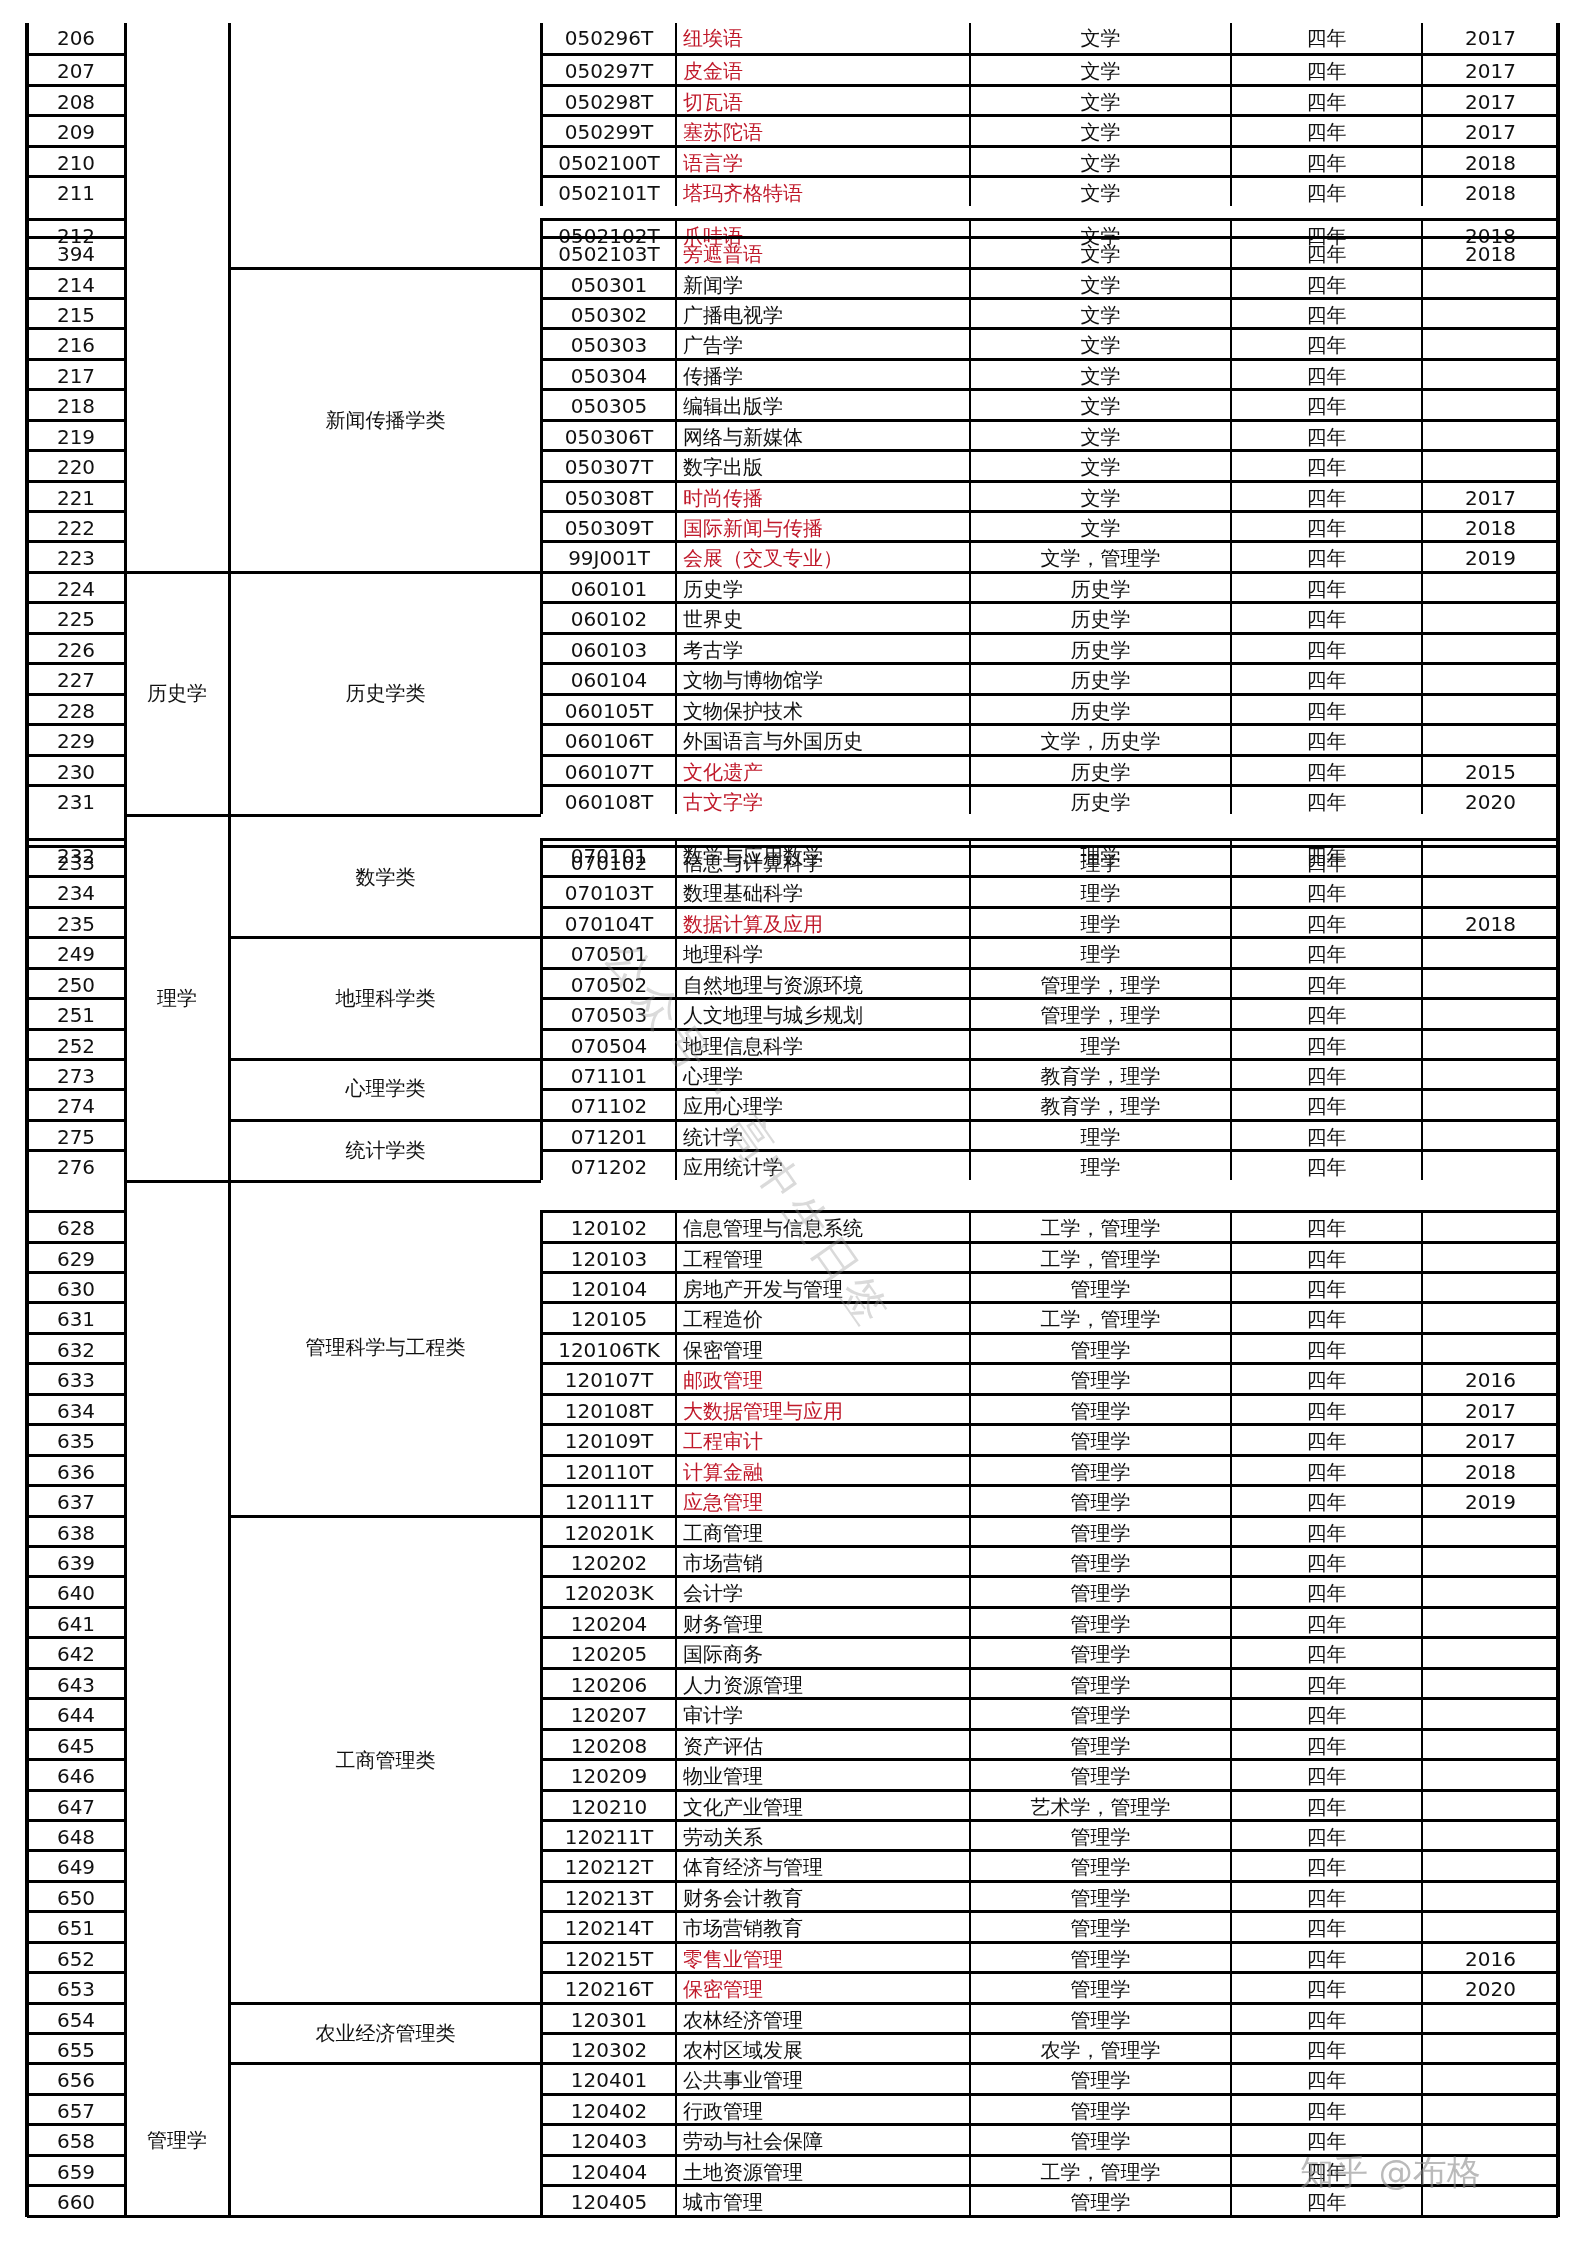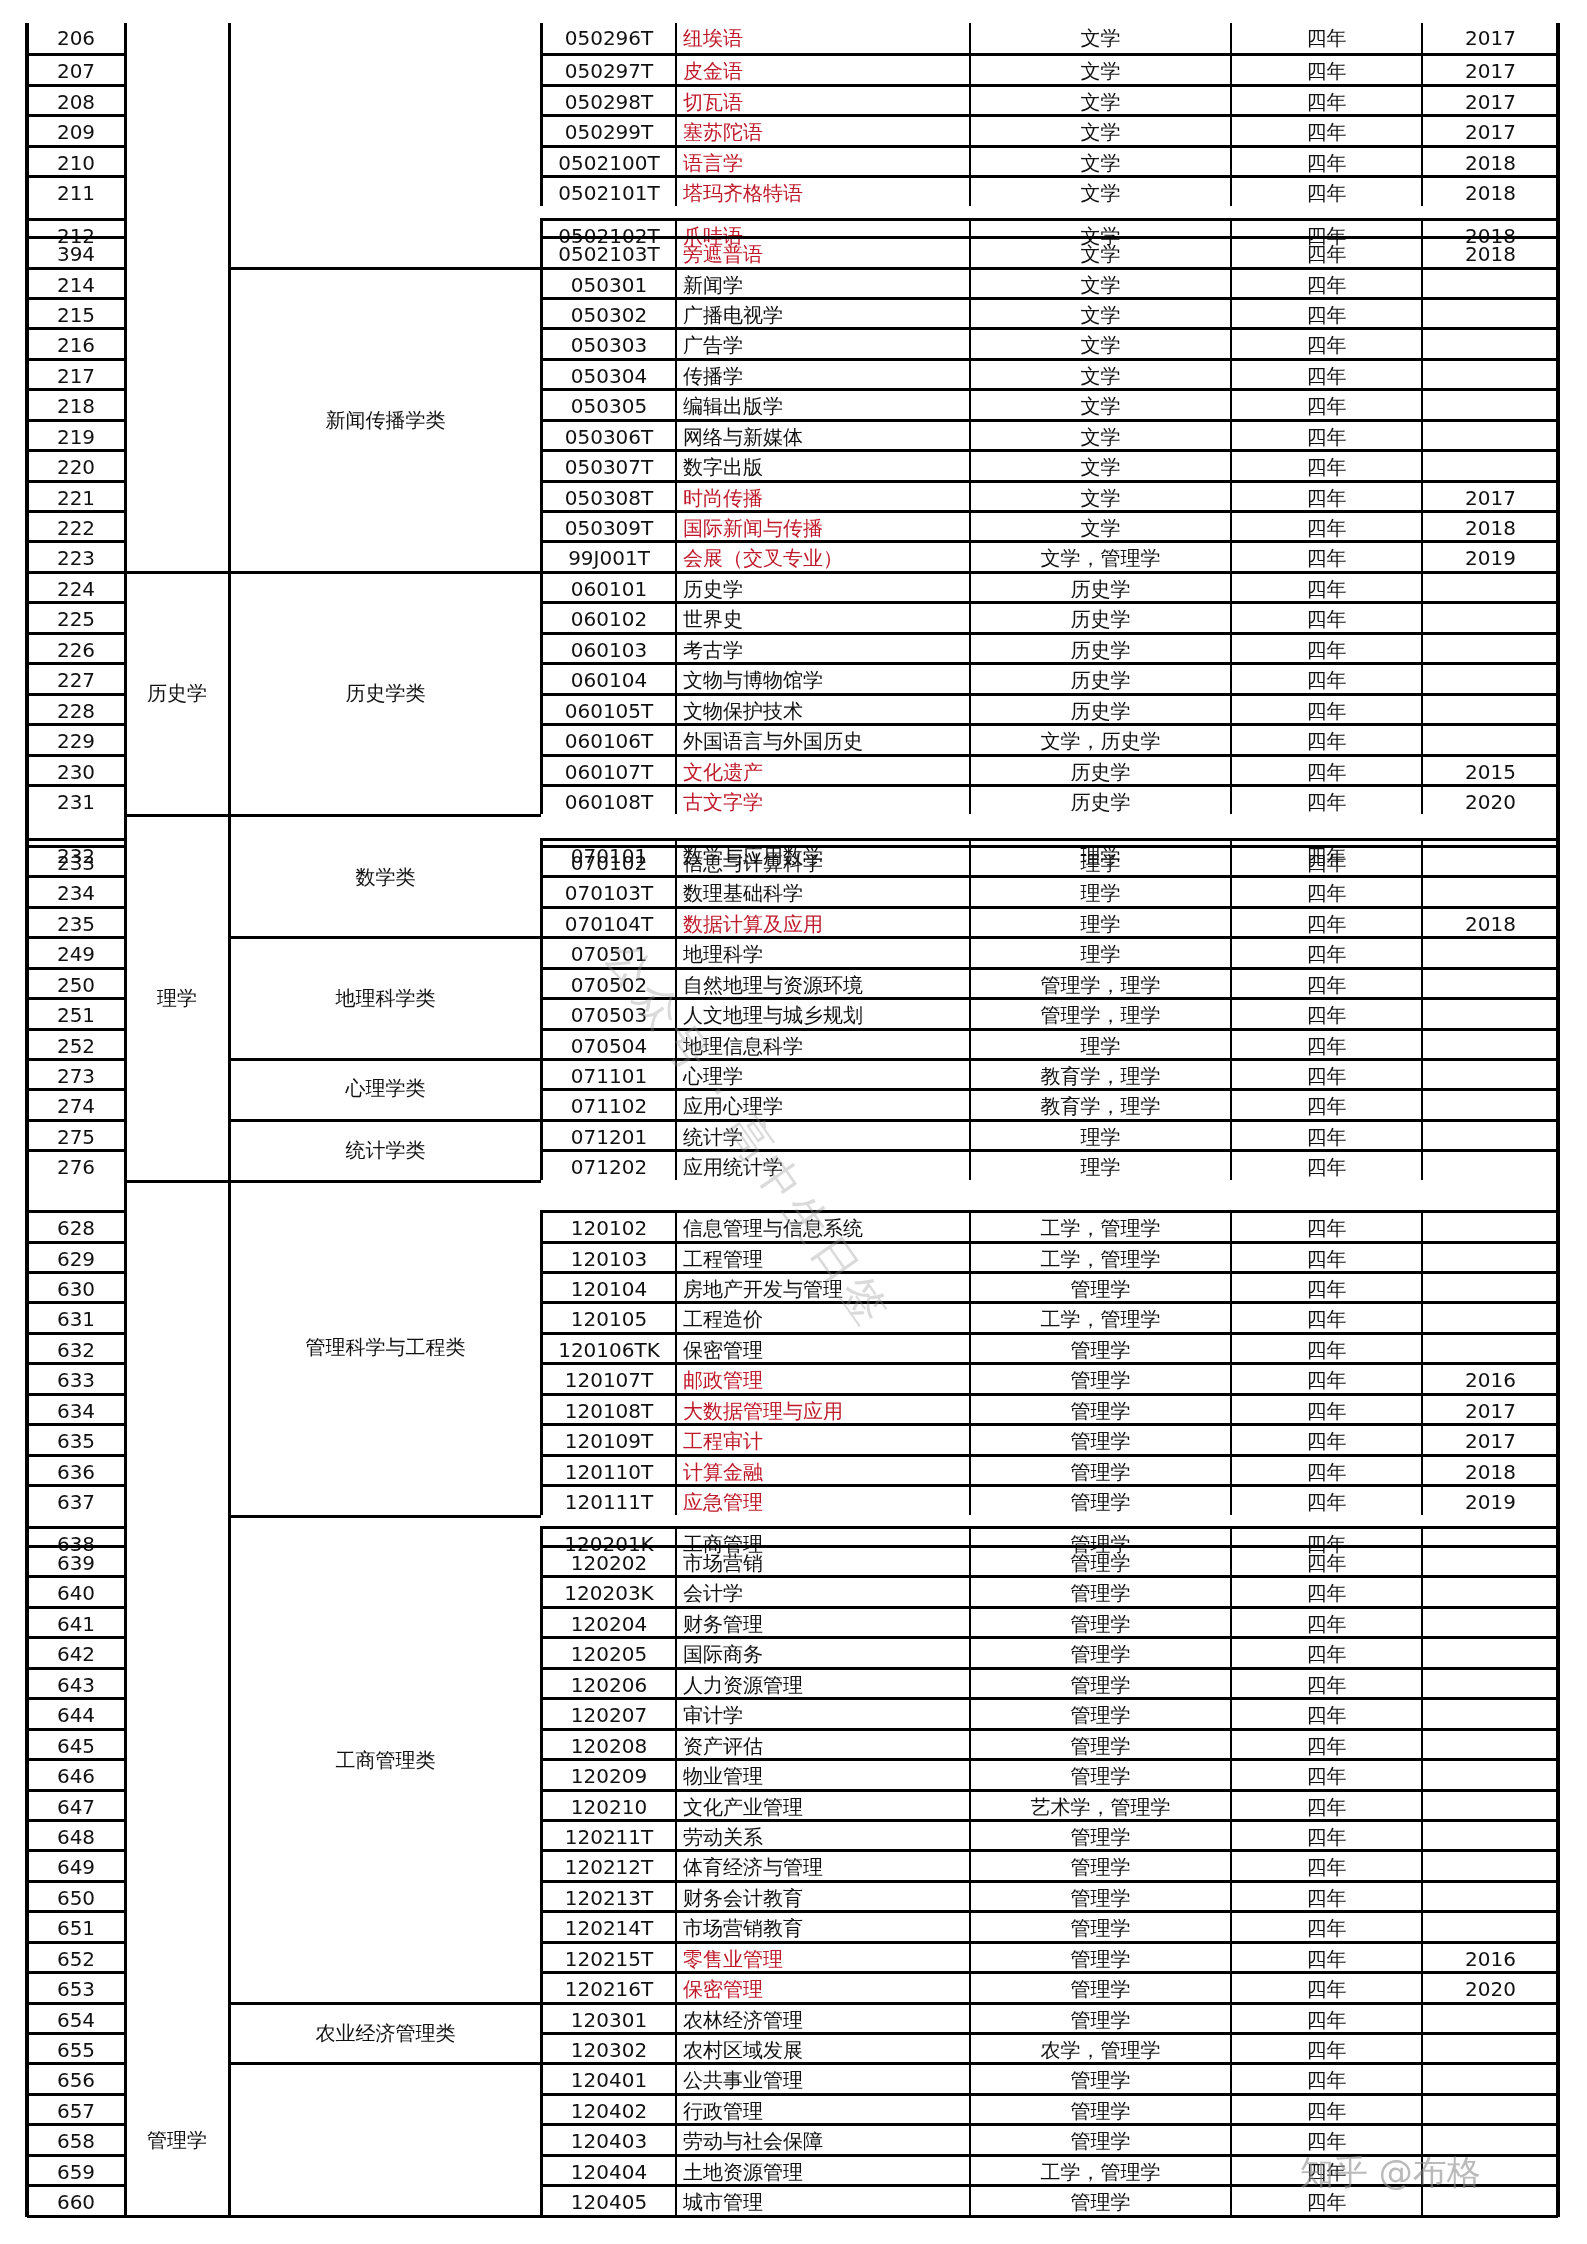--- a/index.html
+++ b/index.html
@@ -406,21 +406,21 @@
       <div class="cell c-add">2018</div>
     </div>
     <div class="row" style="top: 1461.12px;">
       <div class="cell c-num">637</div>
       <div class="cell c-code">120111T</div>
       <div class="cell c-name red">应急管理</div>
       <div class="cell c-deg">管理学</div>
       <div class="cell c-yrs">四年</div>
       <div class="cell c-add">2019</div>
     </div>
-    <div class="row" style="top: 1491.56px; margin-top: 11px;">
+    <div class="row" style="top: 1491.56px;">
       <div class="cell c-num">638</div>
       <div class="cell c-code">120201K</div>
       <div class="cell c-name">工商管理</div>
       <div class="cell c-deg">管理学</div>
       <div class="cell c-yrs">四年</div>
       <div class="cell c-add"></div>
     </div>
     <div class="row" style="top: 1522px;">
       <div class="cell c-num">639</div>
       <div class="cell c-code">120202</div>

